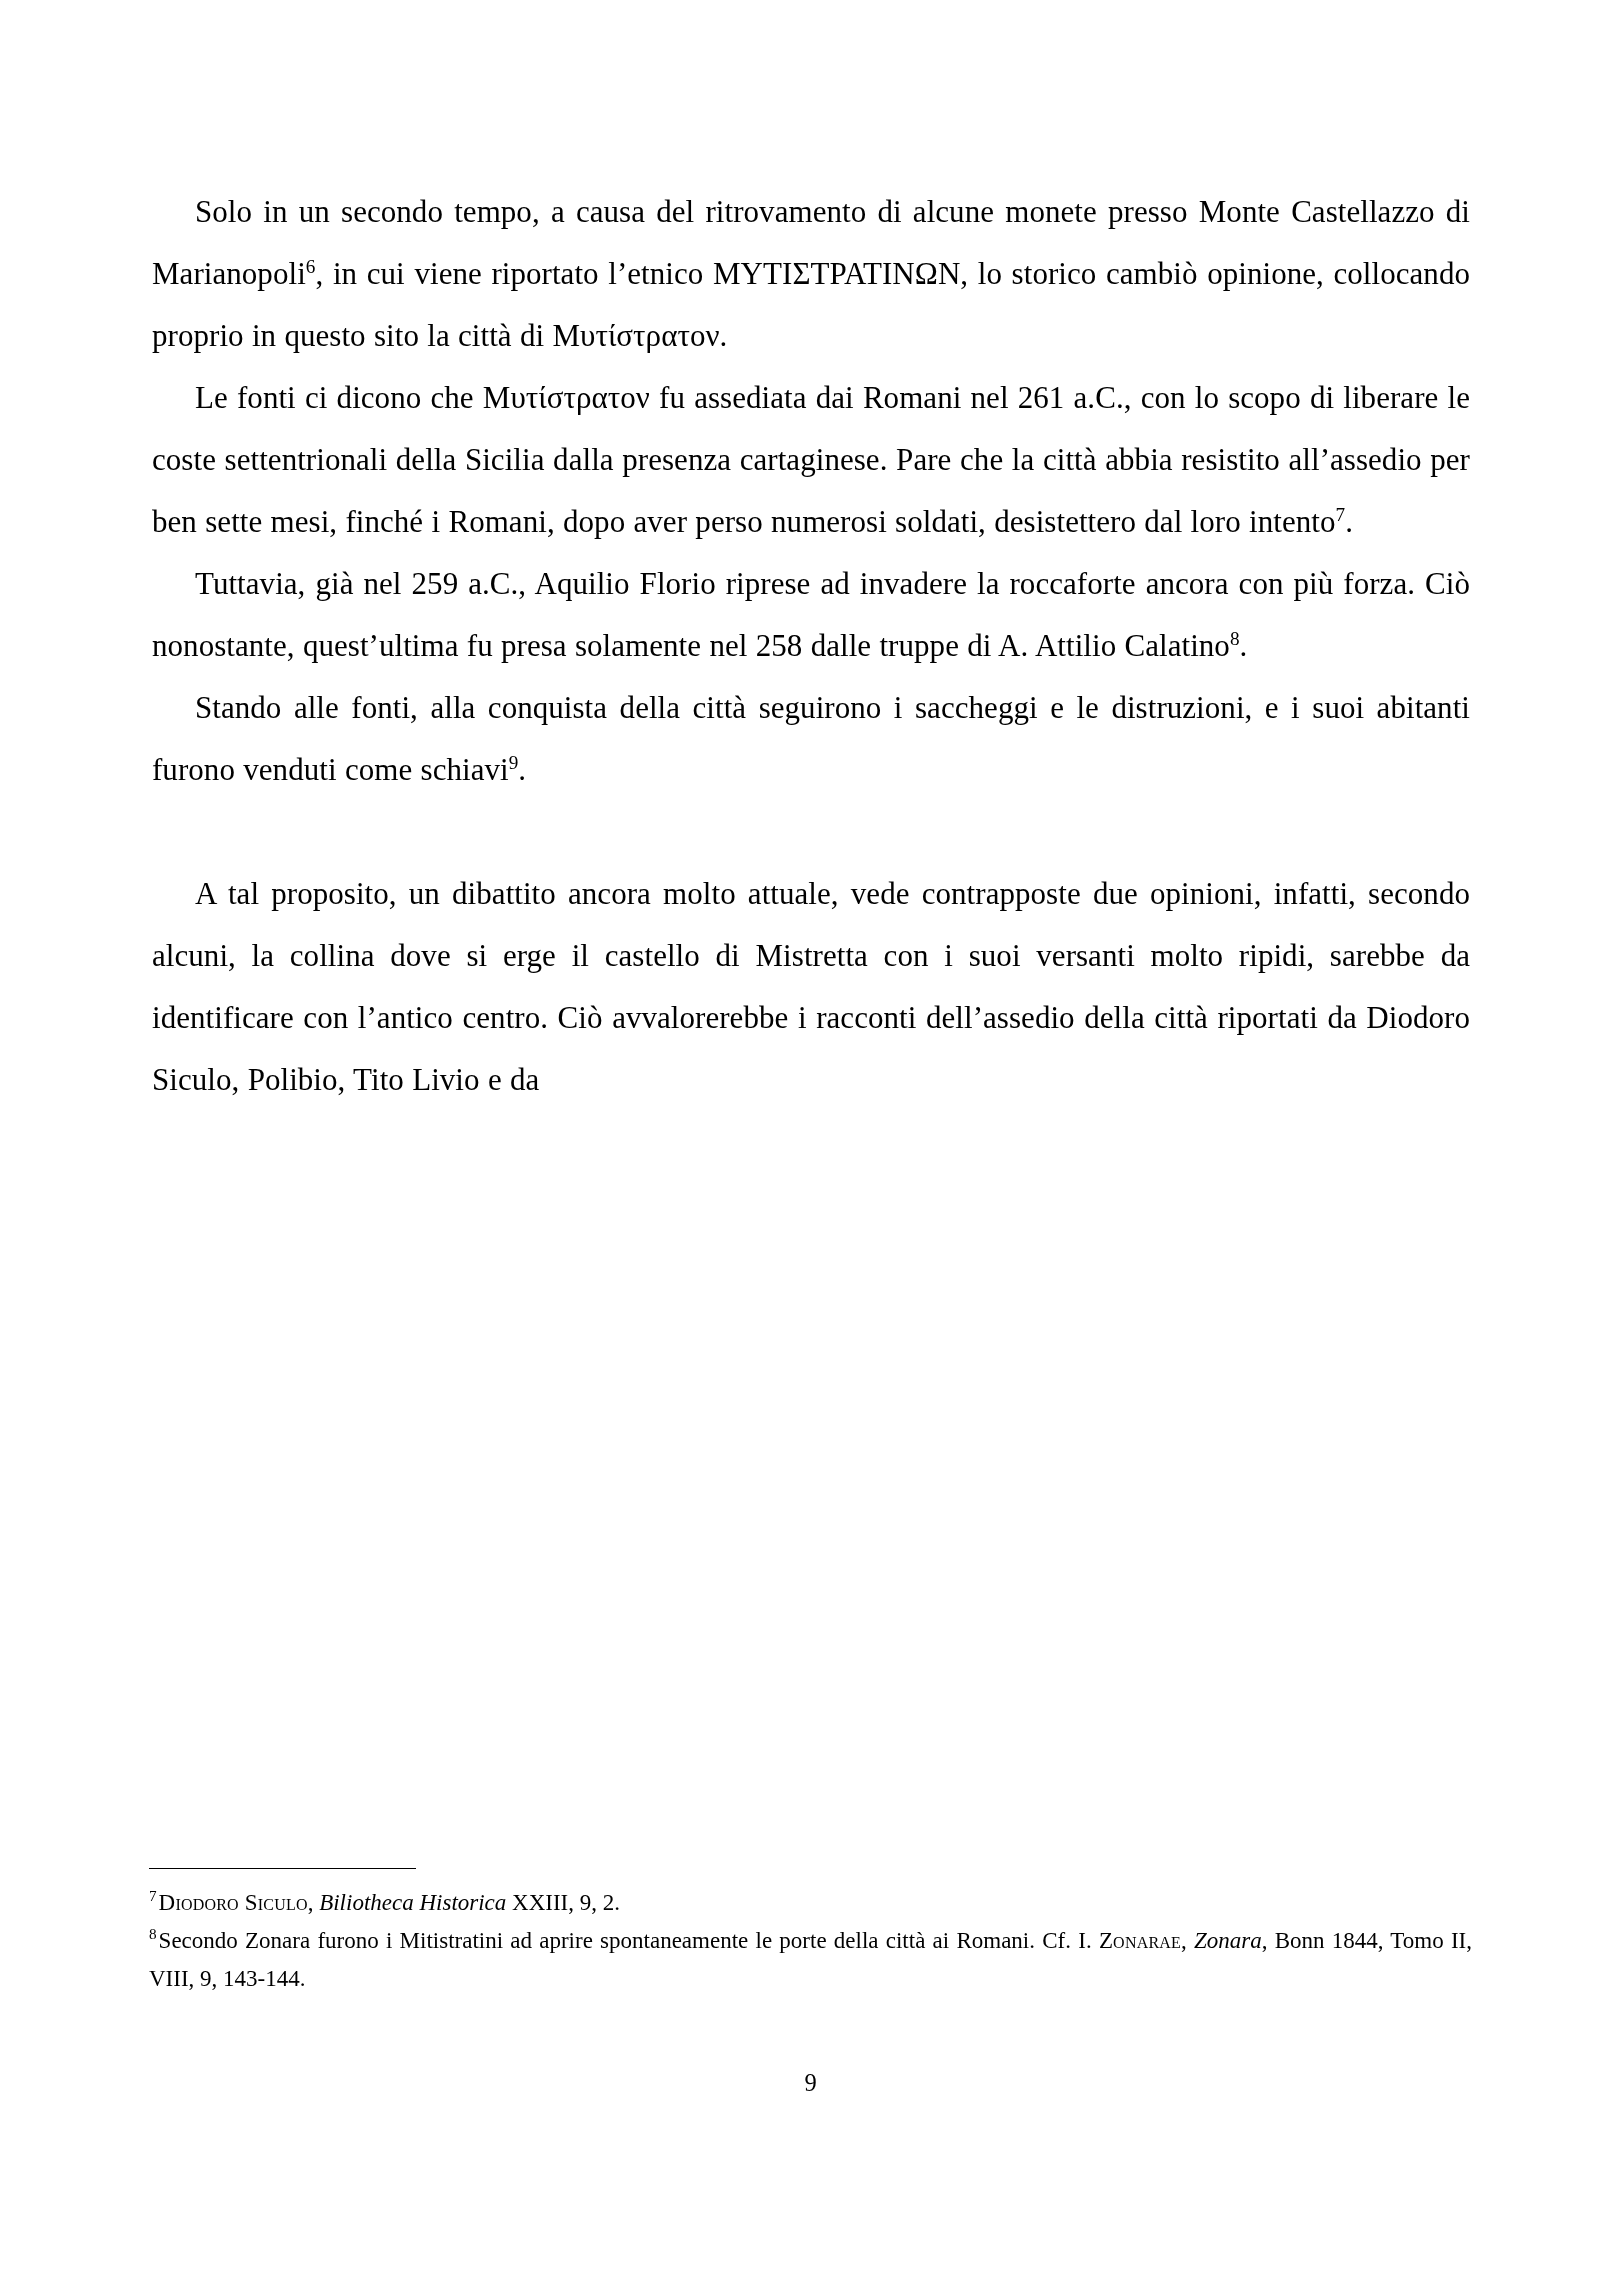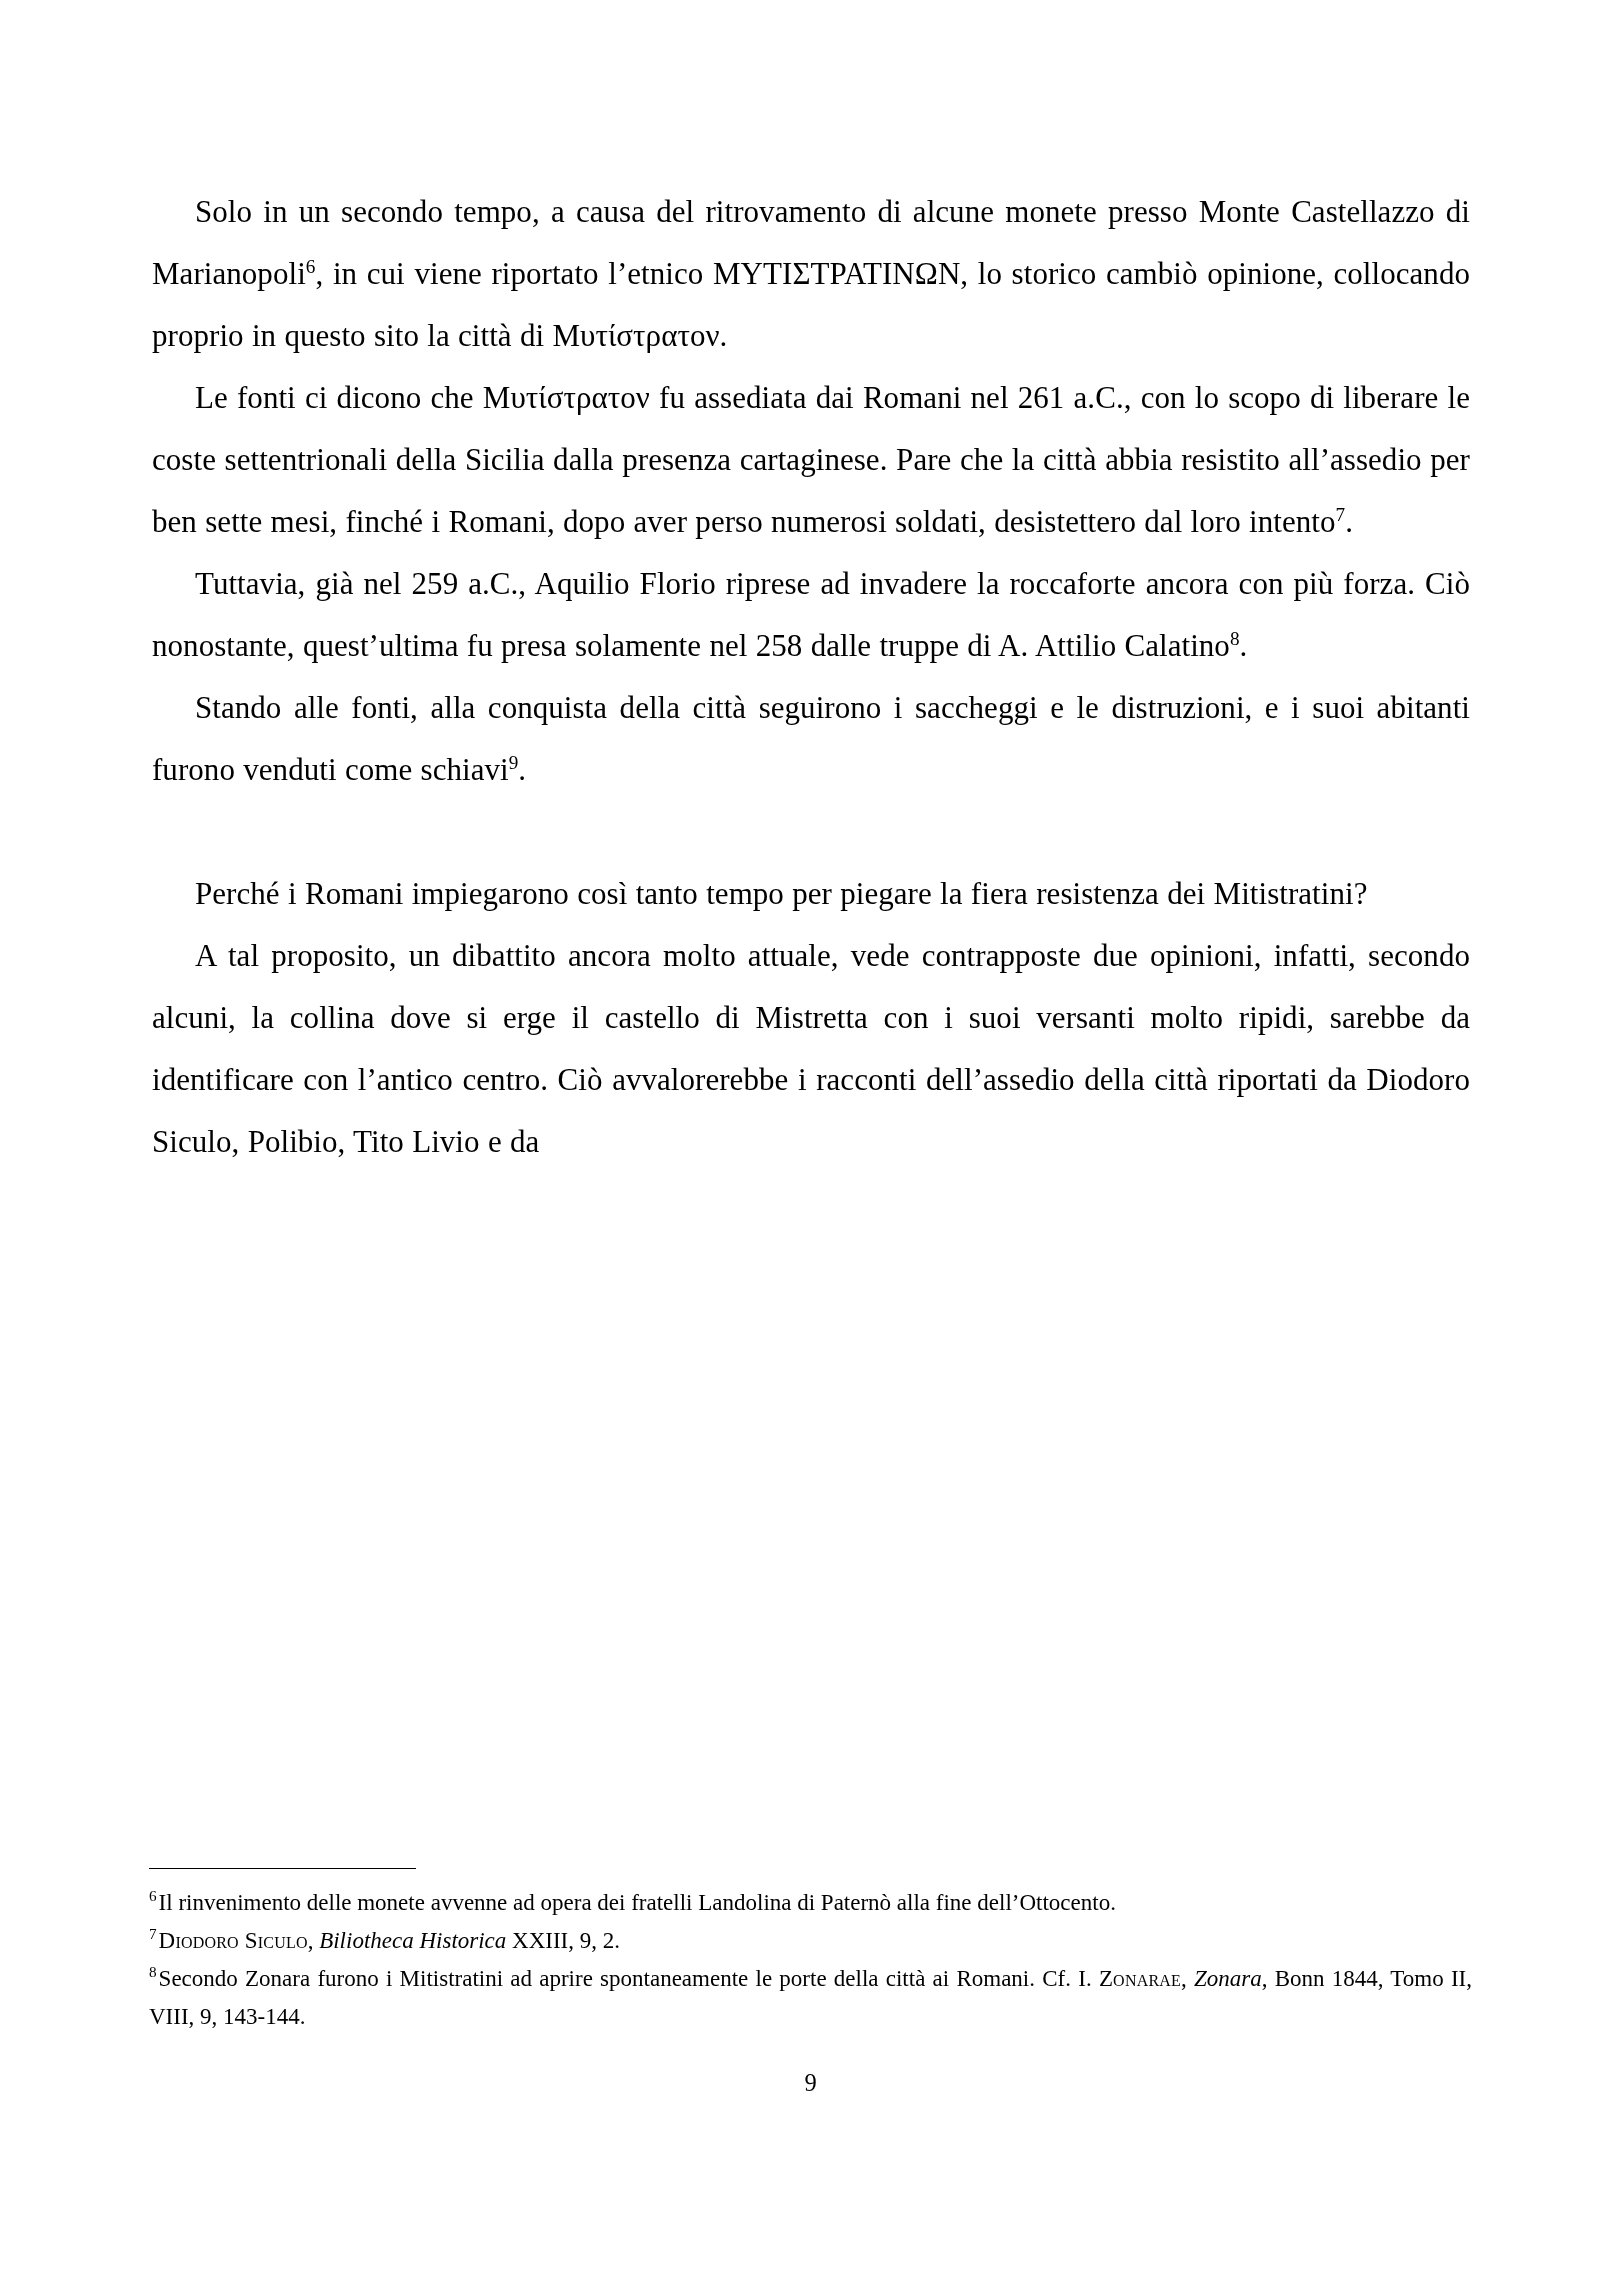--- a/index.html
+++ b/index.html
@@ -123,32 +123,30 @@
     <p class="para"><span>Solo in un secondo tempo, a causa del ritrovamento di alcune monete presso Monte Castellazzo di Marianopoli</span><sup class="fnref">6</sup><span>, in cui viene riportato l’etnico ΜΥΤΙΣΤΡΑΤΙΝΩΝ, lo storico cambiò opinione, collocando proprio in questo sito la città di Μυτίστρατον.</span></p>
 
     <p class="para"><span>Le fonti ci dicono che Μυτίστρατον fu assediata dai Romani nel 261 a.C., con lo scopo di liberare le coste settentrionali della Sicilia dalla presenza cartaginese. Pare che  la città abbia resistito all’assedio per ben sette mesi, finché i Romani, dopo aver perso numerosi soldati, desistettero dal loro intento</span><sup class="fnref">7</sup><span>.</span></p>
 
     <p class="para"><span>Tuttavia, già nel 259 a.C., Aquilio Florio riprese ad invadere la roccaforte ancora con più forza. Ciò nonostante, quest’ultima fu presa solamente nel 258 dalle truppe di A. Attilio Calatino</span><sup class="fnref">8</sup><span>.</span></p>
 
     <p class="para"><span>Stando alle fonti, alla conquista della città seguirono i saccheggi e le distruzioni, e i suoi abitanti furono venduti come schiavi</span><sup class="fnref">9</sup><span>.</span></p>
 
     <div class="gap-para"></div>
 
-    <p class="para"><span>Perché i Romani impiegarono così tanto tempo per piegare la fiera resistenza dei Mitistratini?</span></p>
 
 
     <p class="para"><span>A tal proposito, un dibattito ancora molto attuale, vede contrapposte due opinioni, infatti, secondo alcuni, la collina dove si erge il castello di Mistretta con i suoi versanti molto ripidi, sarebbe da identificare con l’antico centro. Ciò avvalorerebbe i racconti dell’assedio della città riportati da Diodoro Siculo, Polibio, Tito Livio e da</span></p>
 
   </div>
 
   <div class="footnote-rule"></div>
 
   <div class="footnotes">
 
-    <p class="fn"><span class="fnnum">6</span><span>Il rinvenimento delle monete avvenne ad opera dei fratelli Landolina di Paternò alla fine dell’Ottocento.</span></p>
 
     <p class="fn"><span class="fnnum">7</span><span class="sc">Diodoro Siculo</span><span>, </span><span class="it">Biliotheca Historica</span><span> XXIII, 9, 2.</span></p>
 
     <p class="fn justified"><span class="fnnum">8</span><span>Secondo Zonara furono i Mitistratini ad aprire spontaneamente le porte della città ai Romani. Cf. I. </span><span class="sc tail">Zonarae</span><span class="tail">, </span><span class="it tail">Zonara</span><span class="tail">, Bonn 1844, Tomo II, VIII, 9, 143-144.</span></p>
 
 
   </div>
 
   <div class="page-number">9</div>
 

